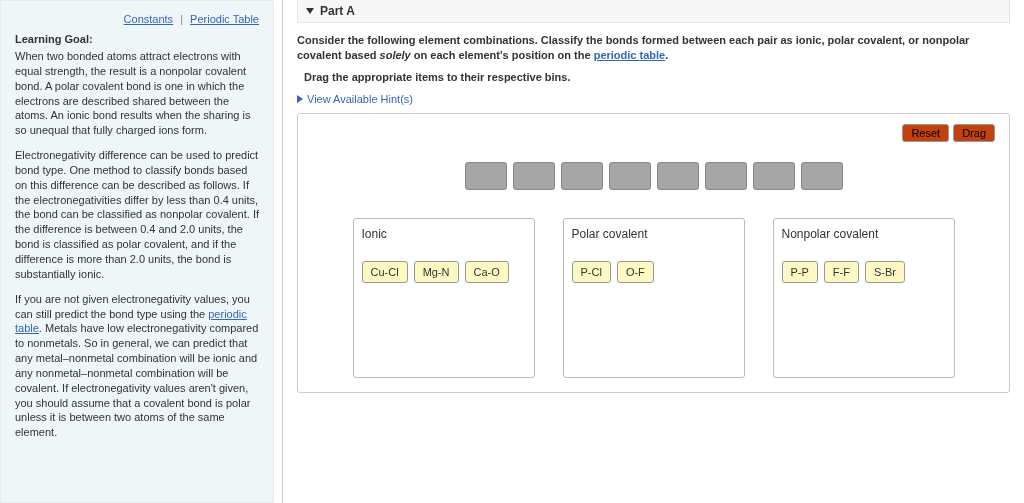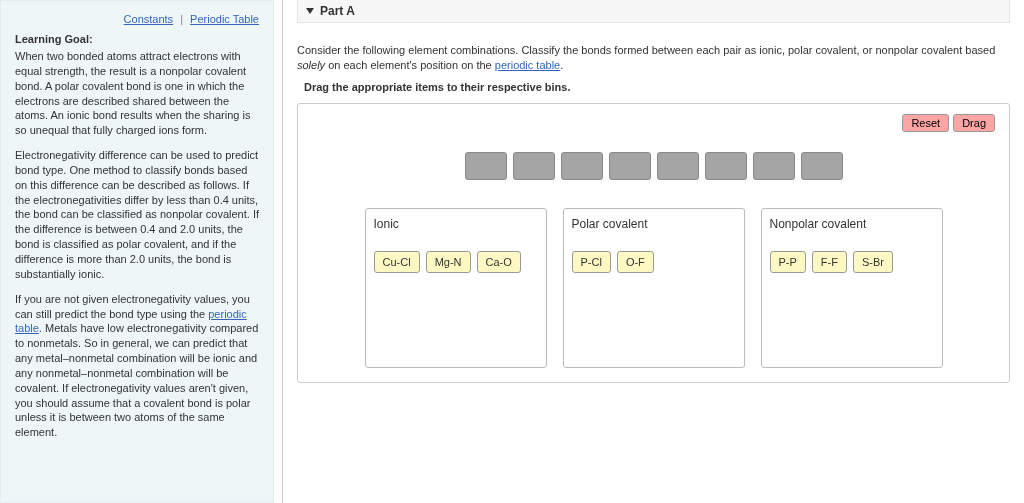--- a/index.html
+++ b/index.html
@@ -7,34 +7,34 @@
 .container { display: flex; height: 100%; }
 .sidebar { width: 274px; background: #eef6f8; padding: 12px 14px; border: 1px solid #e3edf0; }
 .top-links { text-align: right; margin-bottom: 8px; }
 .top-links a { color: #36b; text-decoration: underline; font-size: 11px; cursor: pointer; }
 .top-links .sep { color: #888; margin: 0 4px; }
 .lg-label { font-weight: bold; font-size: 11px; margin-bottom: 4px; display: block; }
 .lg-text { font-size: 11px; line-height: 1.35; margin-bottom: 10px; }
 .lg-text a { color: #36b; text-decoration: underline; }
 .divider-v { width: 1px; background: #ccc; height: 100%; margin-left: 8px; }
 .main { flex: 1; padding: 0 14px 14px 14px; }
-.part-header { display: flex; align-items: center; background: #f7f7f7; border: 1px solid #e5e5e5; border-top: none; padding: 4px 8px; margin-bottom: 20px; }
+.part-header { display: flex; align-items: center; background: #f7f7f7; border: 1px solid #e5e5e5; border-top: none; padding: 4px 8px; margin-bottom: 10px; }
 .caret-down { width: 0; height: 0; border-left: 4px solid transparent; border-right: 4px solid transparent; border-top: 6px solid #333; margin-right: 6px; }
 .part-title { font-weight: bold; font-size: 12px; }
-.instr { font-size: 11px; line-height: 1.4; margin-bottom: 6px; }
+.instr { font-size: 11px; line-height: 1.4; margin-bottom: 6px; font-weight: bold; }
 .instr a { color: #36b; text-decoration: underline; }
 .instr-bold { font-weight: bold; margin-bottom: 8px; padding-left: 7px; }
 .hints { color: #36b; font-size: 11px; margin-bottom: 8px; display: flex; align-items: center; cursor: pointer; }
 .caret-right { width: 0; height: 0; border-top: 4px solid transparent; border-bottom: 4px solid transparent; border-left: 6px solid #36b; margin-right: 4px; }
 .work-area { border: 1px solid #ccc; border-radius: 3px; padding: 10px 14px 14px 14px; }
 .wa-top { display: flex; justify-content: flex-end; margin-bottom: 20px; gap: 4px; }
-.btn-small { background: #fca5a5; border: 1px solid #999; border-radius: 3px; padding: 2px 8px; font-size: 11px; cursor: pointer; }
+.btn-small { background: #c2410c; border: 1px solid #999; border-radius: 3px; padding: 2px 8px; font-size: 11px; cursor: pointer; }
 .item-pool { display: flex; justify-content: center; gap: 6px; margin-bottom: 28px; }
 .pool-item { width: 42px; height: 28px; background: #a5a5a5; border: 1px solid #888; border-radius: 3px; cursor: grab; }
-.bins { display: flex; justify-content: center; gap: 16px; }
+.bins { display: flex; justify-content: center; gap: 28px; }
 .bin { width: 182px; height: 160px; border: 1px solid #bbb; border-radius: 3px; padding: 8px; }
 .bin-title { font-size: 12px; color: #333; margin-bottom: 20px; }
 .bin-items { display: flex; flex-wrap: wrap; gap: 6px; align-content: flex-start; }
 .bin-item { border: 1px solid #999; border-radius: 3px; background: #fef9c3; padding: 4px 8px; font-size: 11px; cursor: grab; display: inline-block; }
 </style>
 </head>
 <body>
 
 <div class="container">
   <div class="sidebar">
@@ -57,20 +57,24 @@
     <div class="part-header">
       <div class="caret-down"></div>
       <span class="part-title">Part A</span>
     </div>
 
     <p class="instr">
       <span>Consider the following element combinations. Classify the bonds formed between each pair as ionic, polar covalent, or nonpolar covalent based </span><i>solely</i><span> on each element's position on the </span><a>periodic table</a><span>.</span>
     </p>
     <p class="instr instr-bold">Drag the appropriate items to their respective bins.</p>
 
+    <div class="hints">
+      <div class="caret-right"></div>
+      <span>View Available Hint(s)</span>
+    </div>
 
     <div class="work-area">
       <div class="wa-top">
         <button class="btn-small">Reset</button>
         <button class="btn-small">Drag</button>
       </div>
 
       <div class="item-pool" id="item-pool">
           <div class="pool-item"></div>
           <div class="pool-item"></div>

